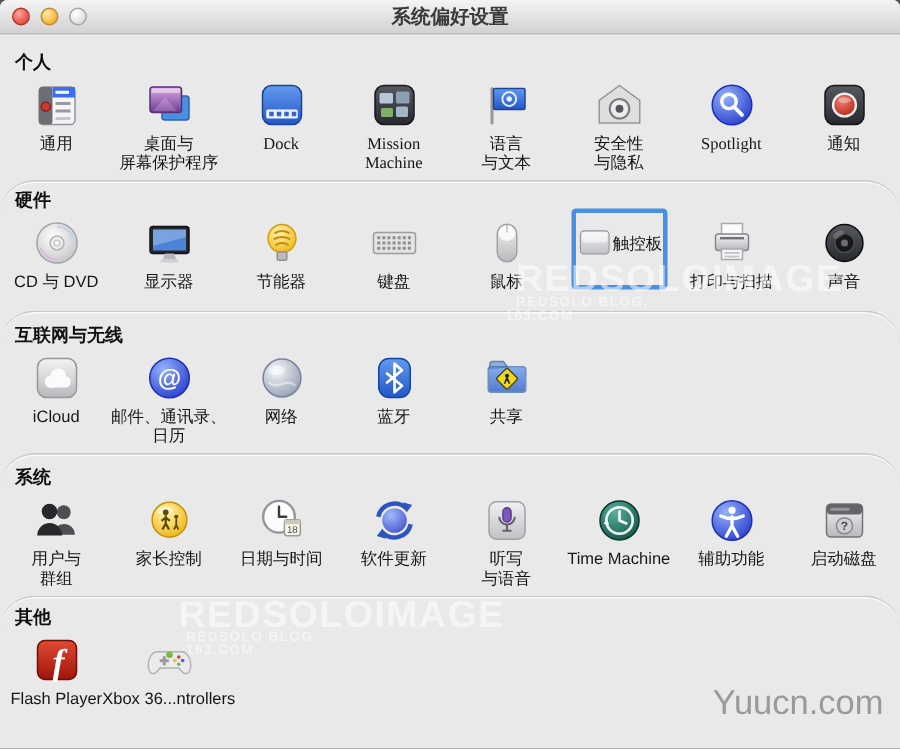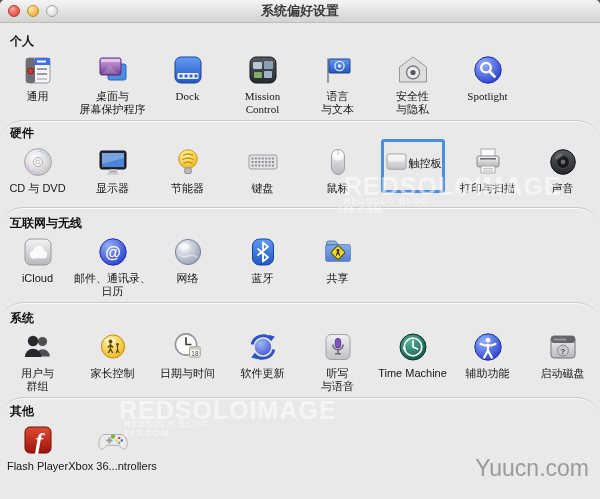--- a/index.html
+++ b/index.html
@@ -154,21 +154,21 @@
       </div>
       <div class="cell">
         <svg class="icn" viewBox="0 0 34 34">
             <rect x="4" y="4" width="26" height="26" rx="6" fill="url(#lgDark)" stroke="#17191d"></rect>
             <rect x="7" y="9" width="9" height="7" rx="1" fill="#b9c6d6"></rect>
             <rect x="18" y="8" width="9" height="8" rx="1" fill="#8da0b2"></rect>
             <rect x="8" y="19" width="8" height="6" rx="1" fill="#7fae68"></rect>
             <rect x="18" y="18" width="8" height="7" rx="1" fill="#a3b6c8"></rect>
           </svg>
         <div class="lbl">Mission
-Control</div>
+Machine</div>
       </div>
       <div class="cell">
         <svg class="icn" viewBox="0 0 34 34">
             <rect x="6" y="5" width="2" height="25" rx="1" fill="#97979d"></rect>
             <rect x="8" y="6" width="21" height="14" rx="1" fill="url(#lgBlueSq)" stroke="#1c448f"></rect>
             <circle cx="18.5" cy="13" r="4.6" fill="none" stroke="#e8eefb" stroke-width="1.3"></circle>
             <circle cx="18.5" cy="13" r="1.8" fill="#e8eefb"></circle>
           </svg>
         <div class="lbl">语言
 与文本</div>
@@ -182,20 +182,28 @@
         <div class="lbl">安全性
 与隐私</div>
       </div>
       <div class="cell">
         <svg class="icn" viewBox="0 0 34 34">
             <circle cx="17" cy="17" r="13.2" fill="url(#rgBlue)" stroke="#1d2fb0"></circle>
             <circle cx="15" cy="14.6" r="4.8" fill="none" stroke="#fff" stroke-width="2.3"></circle>
             <line x1="18.7" y1="18.5" x2="23.6" y2="23.6" stroke="#fff" stroke-width="2.6" stroke-linecap="round"></line>
           </svg>
         <div class="lbl">Spotlight</div>
+      </div>
+      <div class="cell">
+        <svg class="icn" viewBox="0 0 34 34">
+            <rect x="4" y="4" width="26" height="26" rx="6" fill="url(#lgDark)" stroke="#141418"></rect>
+            <circle cx="17" cy="17" r="7.6" fill="url(#rgRed)" stroke="#ededed" stroke-width="1.6"></circle>
+            <ellipse cx="17" cy="13.8" rx="4.2" ry="2" fill="rgba(255,255,255,.35)"></ellipse>
+          </svg>
+        <div class="lbl">通知</div>
       </div>
     </div>
   </div>
 
   <div class="section s-hardware">
     <div class="sec-title">硬件</div>
     <div class="grid">
       <div class="cell">
         <svg class="icn" viewBox="0 0 34 34">
             <circle cx="17" cy="17" r="13.4" fill="url(#rgDisc)" stroke="#a4a4a8"></circle>

